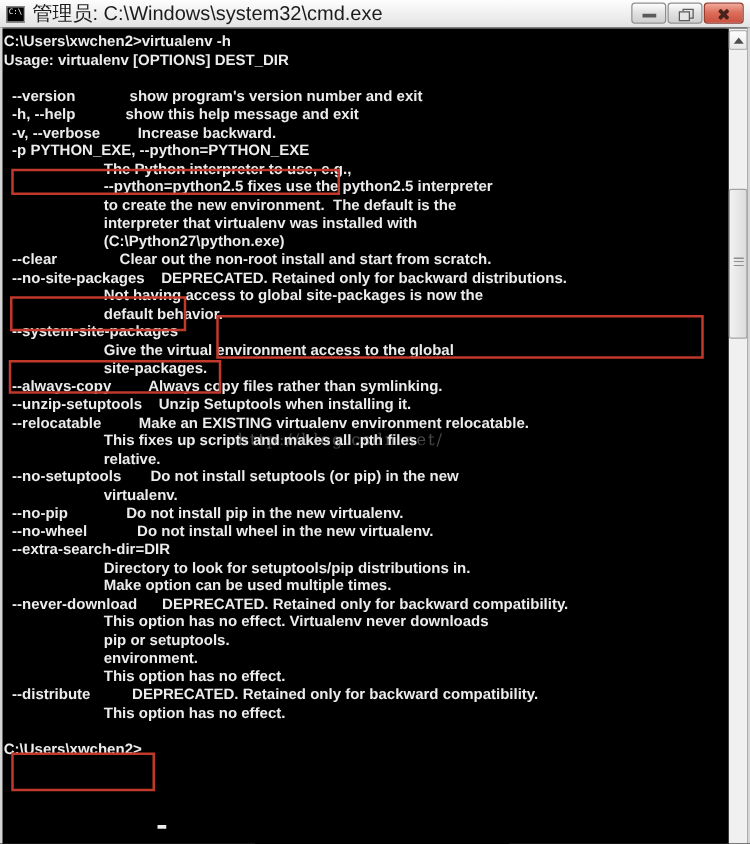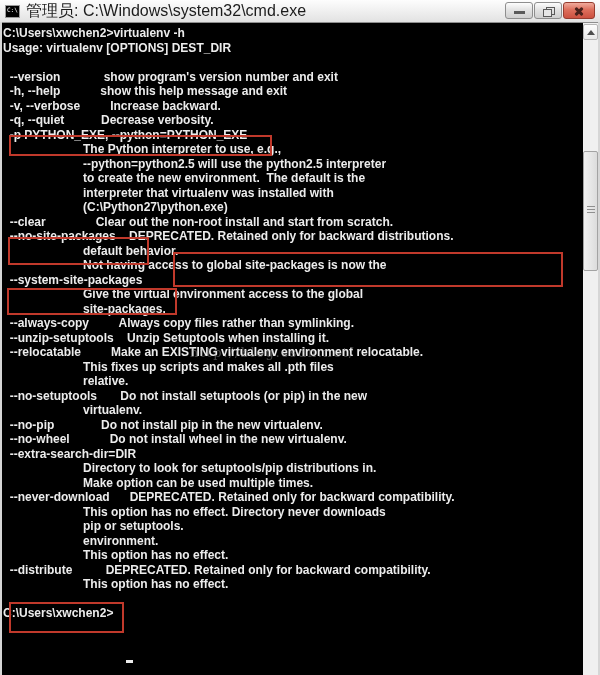--- a/index.html
+++ b/index.html
@@ -123,48 +123,47 @@
   <div class="edge right"></div>
 
   <div class="console">
     <div class="terminal-output">
         <div class="term-line">C:\Users\xwchen2&gt;virtualenv -h</div>
         <div class="term-line">Usage: virtualenv [OPTIONS] DEST_DIR</div>
         <div class="term-line"></div>
         <div class="term-line">  --version             show program's version number and exit</div>
         <div class="term-line">  -h, --help            show this help message and exit</div>
         <div class="term-line">  -v, --verbose         Increase backward.</div>
-        <div class="term-line">  -q, --quiet           Decrease verbosity.</div>
         <div class="term-line">  -p PYTHON_EXE, --python=PYTHON_EXE</div>
         <div class="term-line">                        The Python interpreter to use, e.g.,</div>
-        <div class="term-line">                        --python=python2.5 will use the python2.5 interpreter</div>
+        <div class="term-line">                        --python=python2.5 fixes use the python2.5 interpreter</div>
         <div class="term-line">                        to create the new environment.  The default is the</div>
         <div class="term-line">                        interpreter that virtualenv was installed with</div>
         <div class="term-line">                        (C:\Python27\python.exe)</div>
         <div class="term-line">  --clear               Clear out the non-root install and start from scratch.</div>
         <div class="term-line">  --no-site-packages    DEPRECATED. Retained only for backward distributions.</div>
+        <div class="term-line">                        Not having access to global site-packages is now the</div>
         <div class="term-line">                        default behavior.</div>
-        <div class="term-line">                        Not having access to global site-packages is now the</div>
         <div class="term-line">  --system-site-packages</div>
         <div class="term-line">                        Give the virtual environment access to the global</div>
         <div class="term-line">                        site-packages.</div>
         <div class="term-line">  --always-copy         Always copy files rather than symlinking.</div>
         <div class="term-line">  --unzip-setuptools    Unzip Setuptools when installing it.</div>
         <div class="term-line">  --relocatable         Make an EXISTING virtualenv environment relocatable.</div>
         <div class="term-line">                        This fixes up scripts and makes all .pth files</div>
         <div class="term-line">                        relative.</div>
         <div class="term-line">  --no-setuptools       Do not install setuptools (or pip) in the new</div>
         <div class="term-line">                        virtualenv.</div>
         <div class="term-line">  --no-pip              Do not install pip in the new virtualenv.</div>
         <div class="term-line">  --no-wheel            Do not install wheel in the new virtualenv.</div>
         <div class="term-line">  --extra-search-dir=DIR</div>
         <div class="term-line">                        Directory to look for setuptools/pip distributions in.</div>
         <div class="term-line">                        Make option can be used multiple times.</div>
         <div class="term-line">  --never-download      DEPRECATED. Retained only for backward compatibility.</div>
-        <div class="term-line">                        This option has no effect. Directory never downloads</div>
+        <div class="term-line">                        This option has no effect. Virtualenv never downloads</div>
         <div class="term-line">                        pip or setuptools.</div>
         <div class="term-line">                        environment.</div>
         <div class="term-line">                        This option has no effect.</div>
         <div class="term-line">  --distribute          DEPRECATED. Retained only for backward compatibility.</div>
         <div class="term-line">                        This option has no effect.</div>
         <div class="term-line"></div>
         <div class="term-line">C:\Users\xwchen2&gt;</div>
       </div>
     <div class="watermark">http://blog.csdn.net/</div>
   </div>

